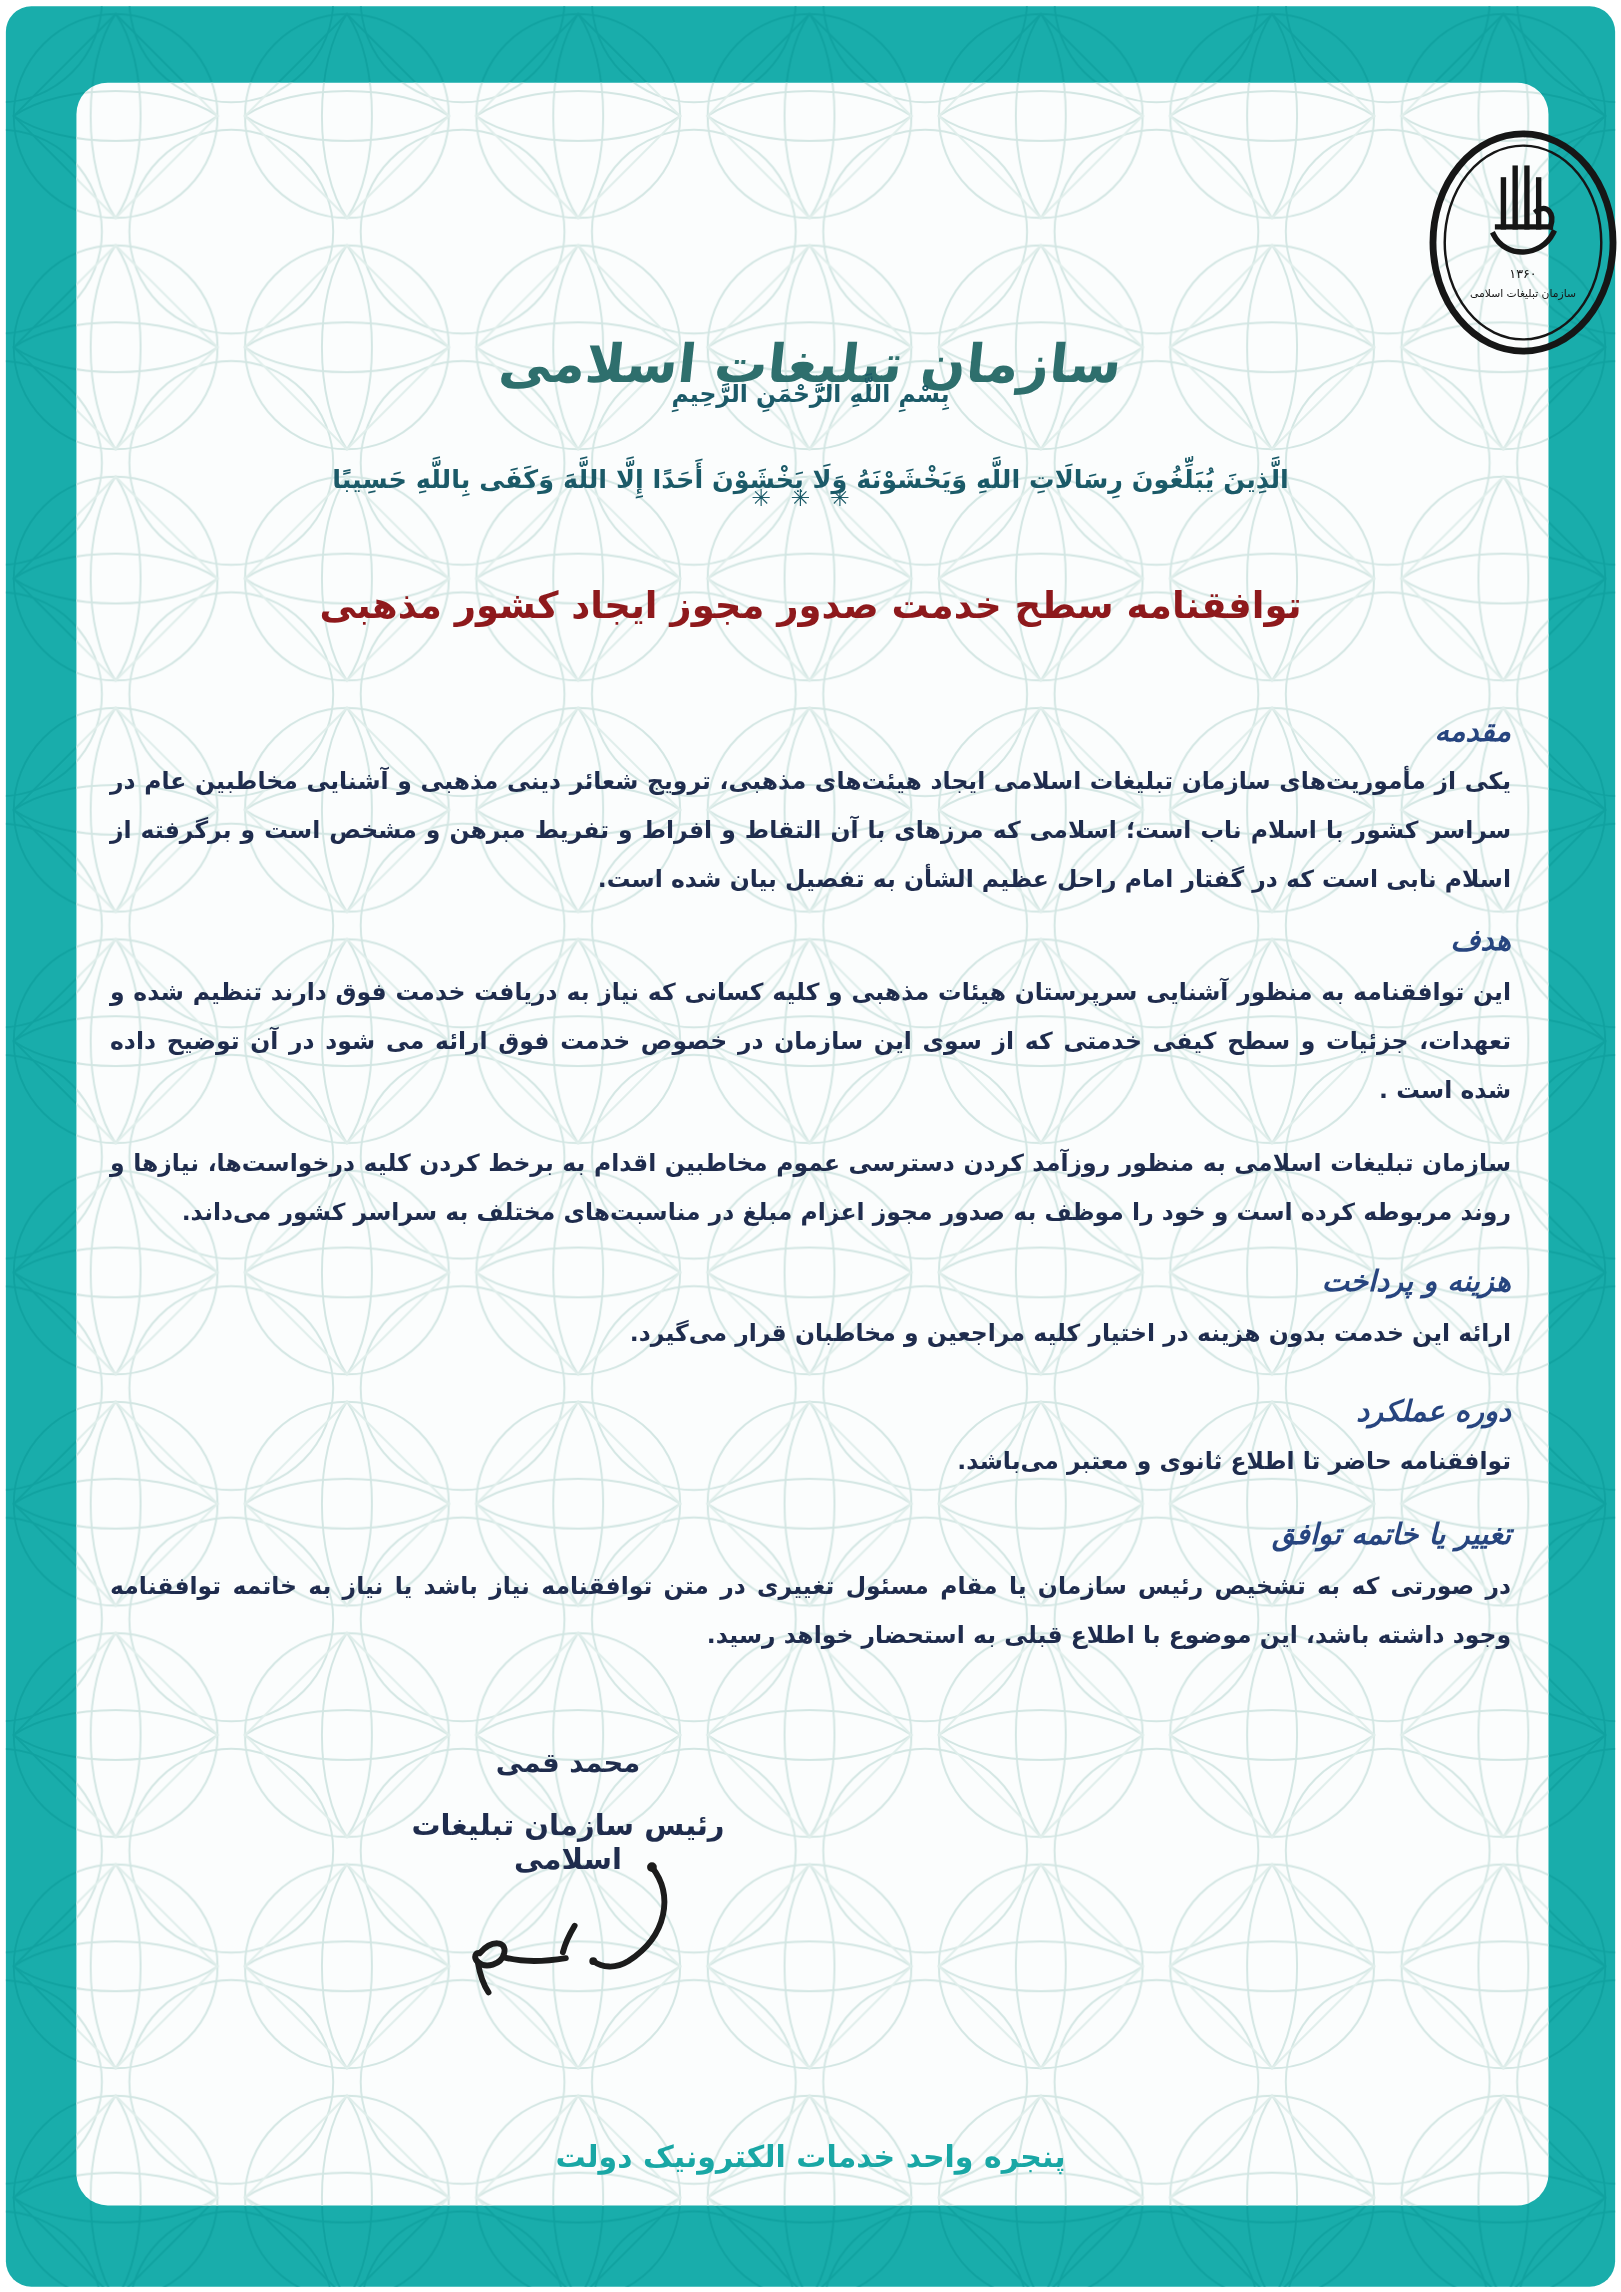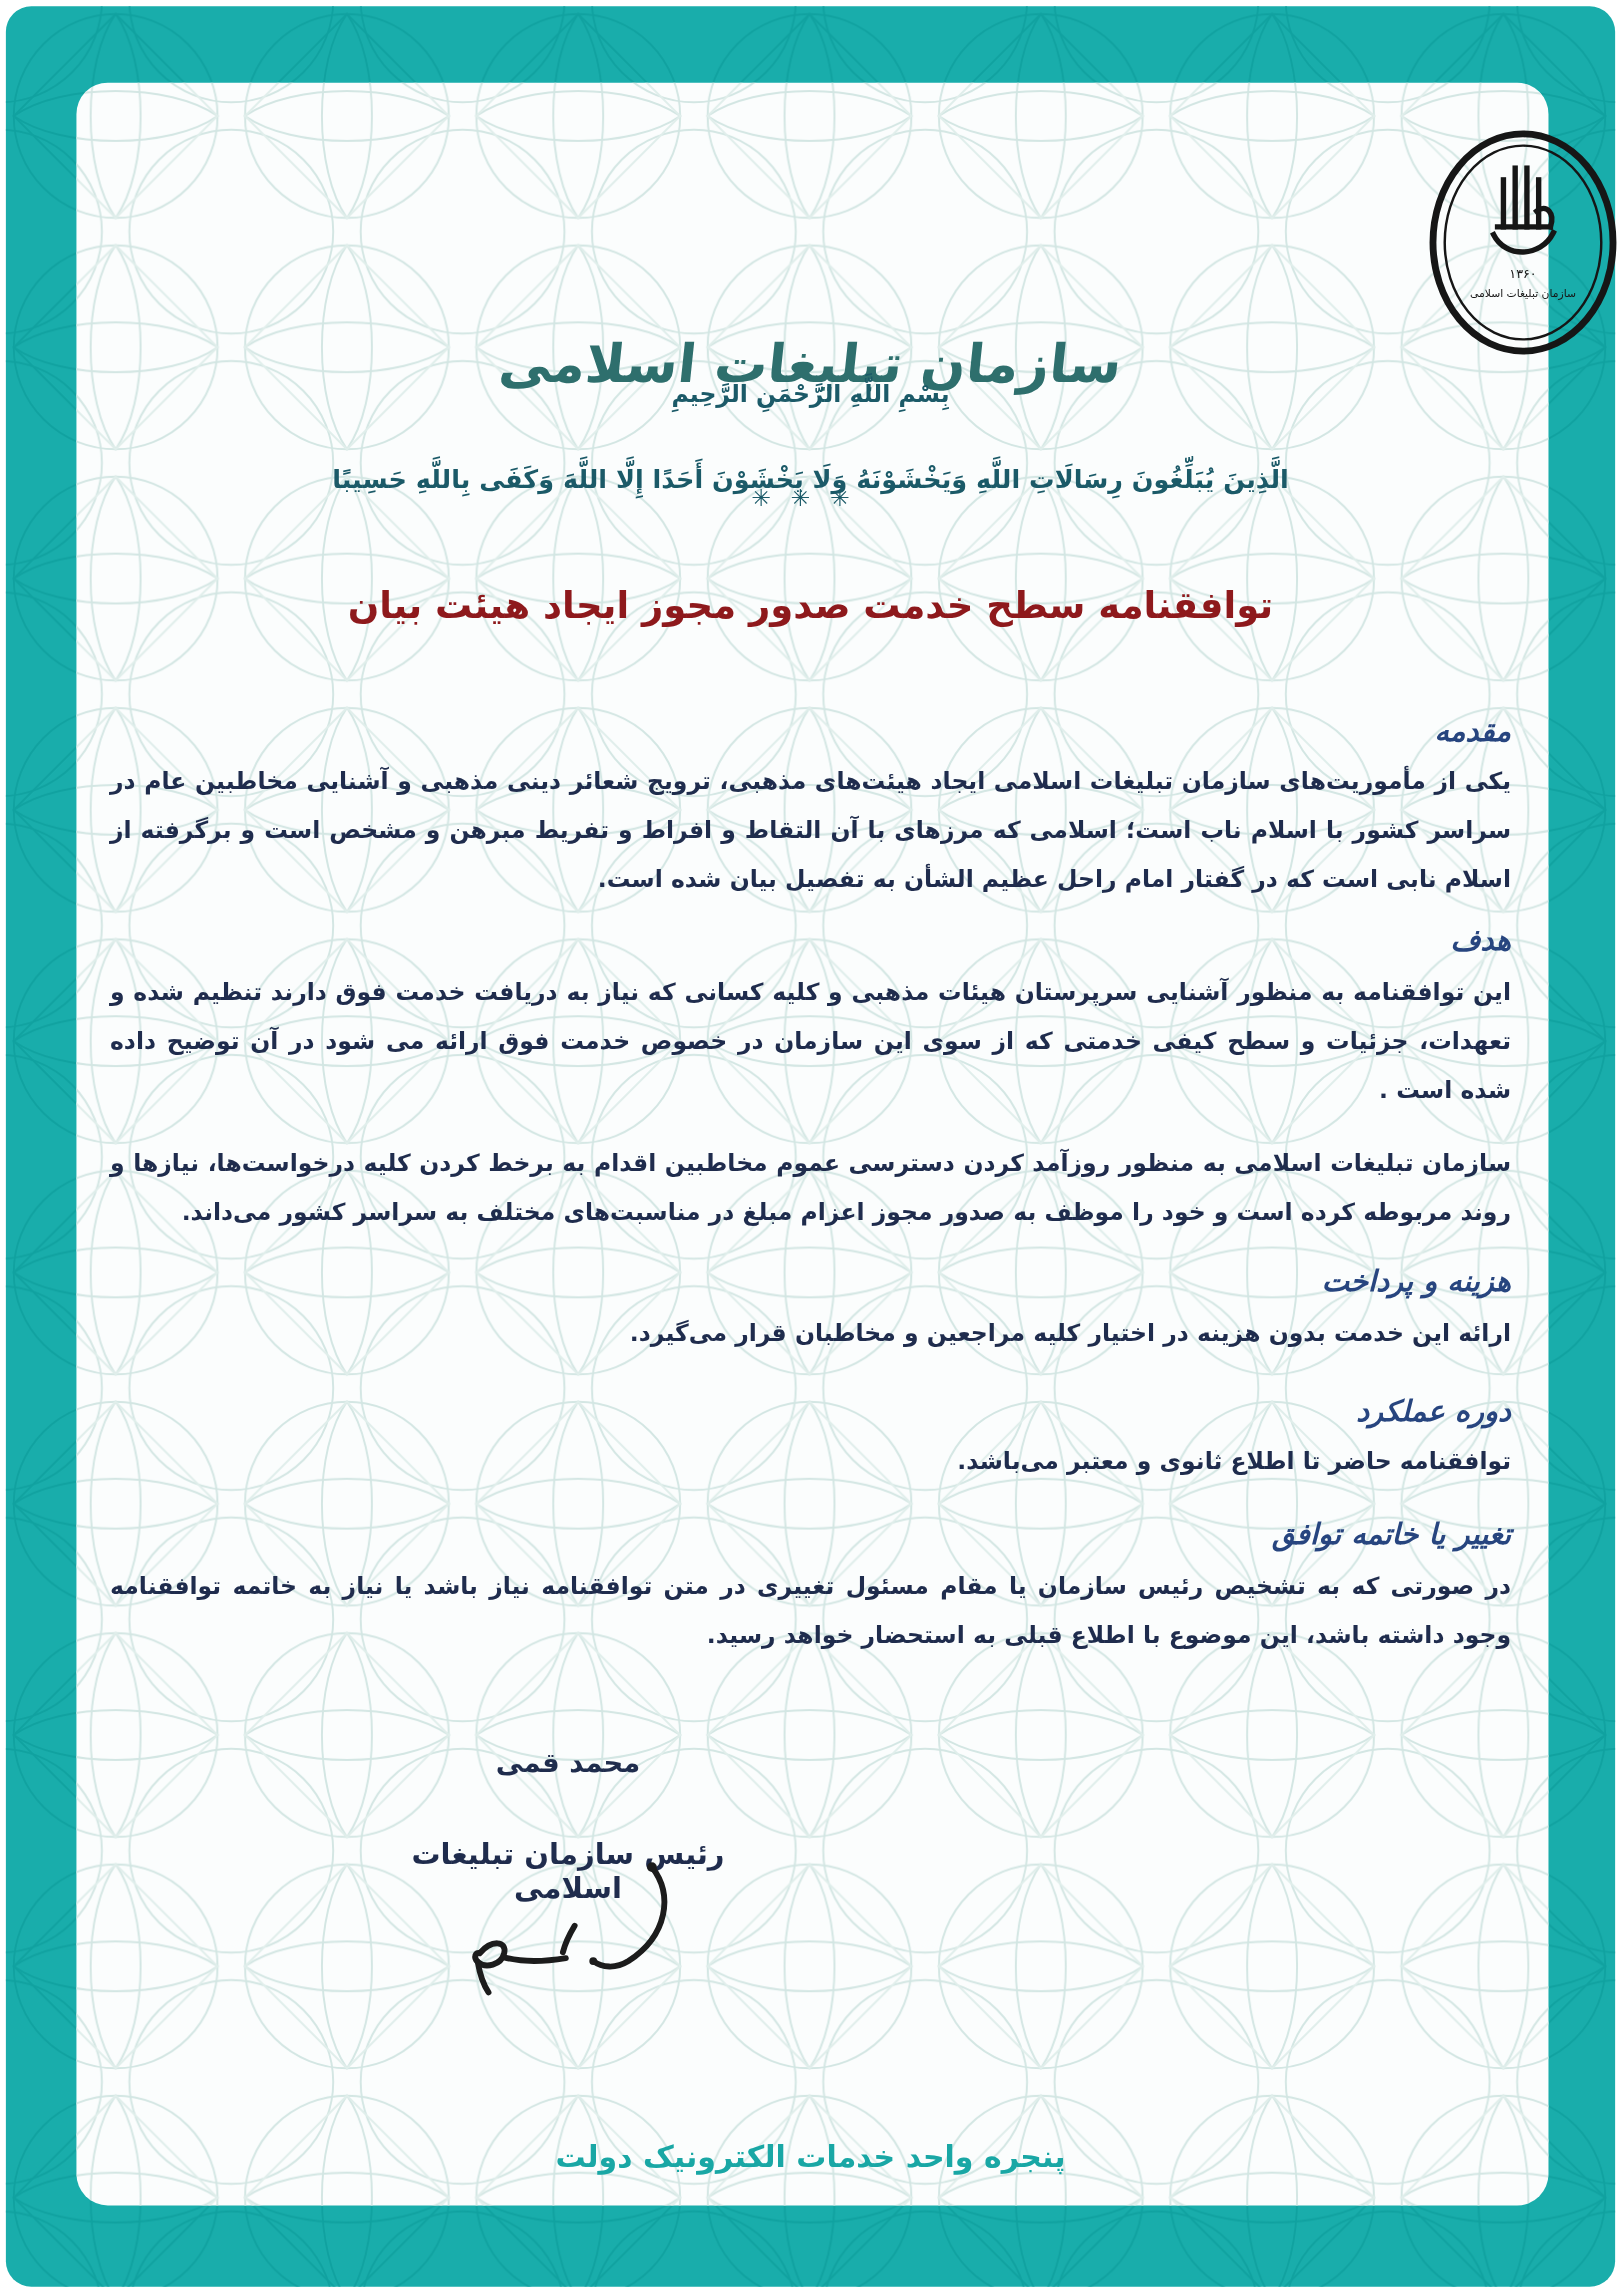--- a/index.html
+++ b/index.html
@@ -44,21 +44,21 @@
     font-size:23.5px;font-weight:bold;color:#1F2C4D;
     text-align:justify;text-align-last:right;
     line-height:49px;
   }
   .sig-name{
     left:372px;width:392px;top:1747px;
     font-size:27.4px;font-weight:bold;color:#1F2C4D;text-align:center;
   }
   .sig-role{
     left:372px;width:392px;top:1808px;
-    font-size:29px;font-weight:bold;color:#1F2C4D;text-align:center;margin-top:29px;
+    font-size:29px;font-weight:bold;color:#1F2C4D;text-align:center;
   }
   .sig-draw{left:421px;top:1857px;}
   .footer{
     left:0;right:0;top:2139px;
     font-size:30px;font-weight:bold;color:#19A7A5;text-align:center;
   }
 </style>
 </head>
 <body>
 
@@ -115,21 +115,21 @@
       <text x="100" y="172" text-anchor="middle" font-size="11" fill="#161616">سازمان تبلیغات اسلامی</text>
     </svg>
   </div>
 
   <div class="layer calligraphy">سازمان تبلیغات اسلامی</div>
 
   <div class="layer bismillah">بِسْمِ اللَّهِ الرَّحْمَنِ الرَّحِيمِ</div>
   <div class="layer verse">الَّذِينَ يُبَلِّغُونَ رِسَالَاتِ اللَّهِ وَيَخْشَوْنَهُ وَلَا يَخْشَوْنَ أَحَدًا إِلَّا اللَّهَ وَكَفَى بِاللَّهِ حَسِيبًا</div>
   <div class="layer separator">✳✳✳</div>
 
-  <div class="layer doc-title">توافقنامه سطح خدمت صدور مجوز ایجاد هیئت بیان</div>
+  <div class="layer doc-title">توافقنامه سطح خدمت صدور مجوز ایجاد کشور مذهبی</div>
 
   <div class="layer sec-heading" style="top:714px">مقدمه</div>
   <div class="layer sec-body" style="top:757px">یکی از مأموریت‌های سازمان تبلیغات اسلامی ایجاد هیئت‌های مذهبی، ترویج شعائر دینی مذهبی و آشنایی مخاطبین عام در سراسر کشور با اسلام ناب است؛ اسلامی که مرزهای با آن التقاط و افراط و تفریط مبرهن و مشخص است و برگرفته از اسلام نابی است که در گفتار امام راحل عظیم الشأن به تفصیل بیان شده است.</div>
 
   <div class="layer sec-heading" style="top:923px">هدف</div>
   <div class="layer sec-body" style="top:968px">این توافقنامه به منظور آشنایی سرپرستان هیئات مذهبی و کلیه کسانی که نیاز به دریافت خدمت فوق دارند تنظیم شده و تعهدات، جزئیات و سطح کیفی خدمتی که از سوی این سازمان در خصوص خدمت فوق ارائه می شود در آن توضیح داده شده است .</div>
 
   <div class="layer sec-body" style="top:1139px">سازمان تبلیغات اسلامی به منظور روزآمد کردن دسترسی عموم مخاطبین اقدام به برخط کردن کلیه درخواست‌ها، نیازها و روند مربوطه کرده است و خود را موظف به صدور مجوز اعزام مبلغ در مناسبت‌های مختلف به سراسر کشور می‌داند.</div>
 
   <div class="layer sec-heading" style="top:1264px">هزینه و پرداخت</div>

